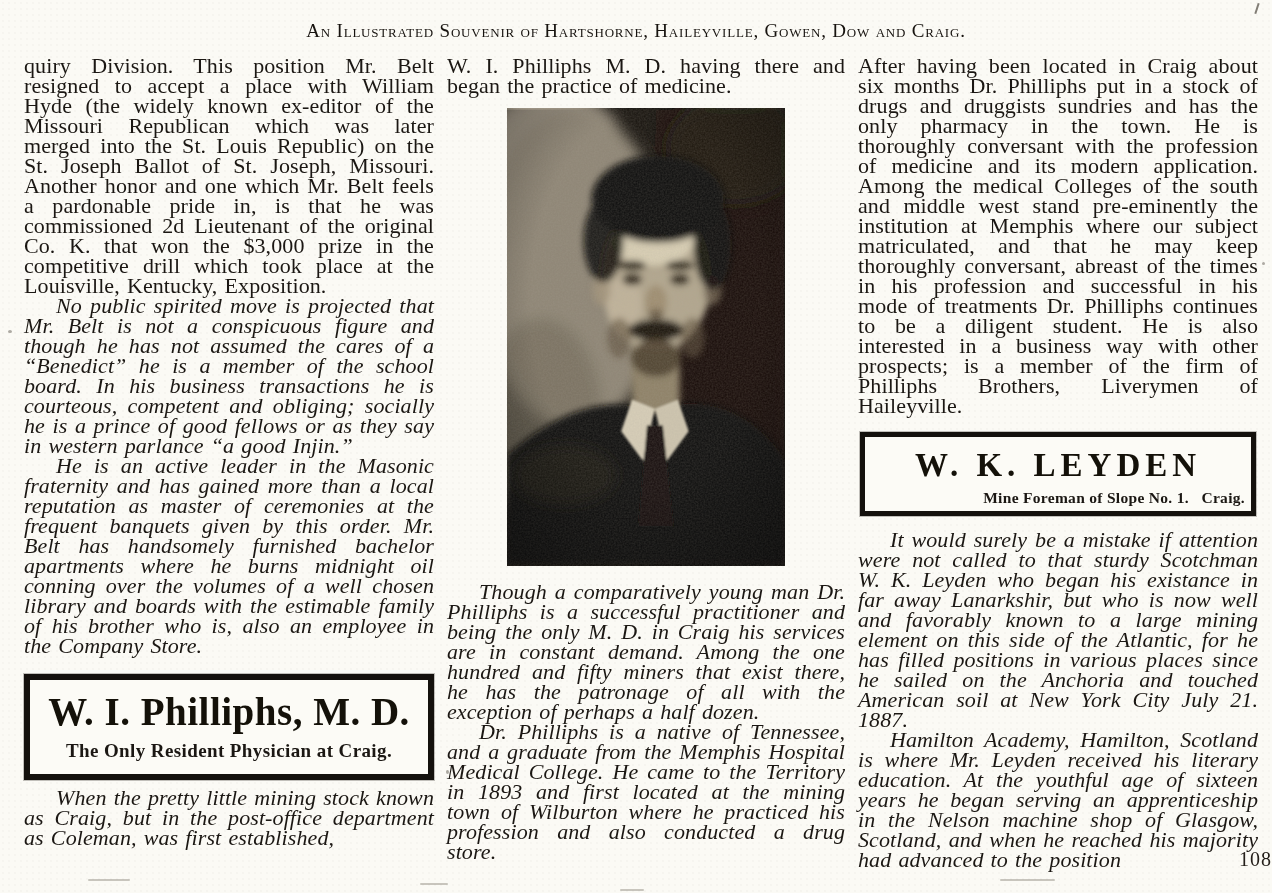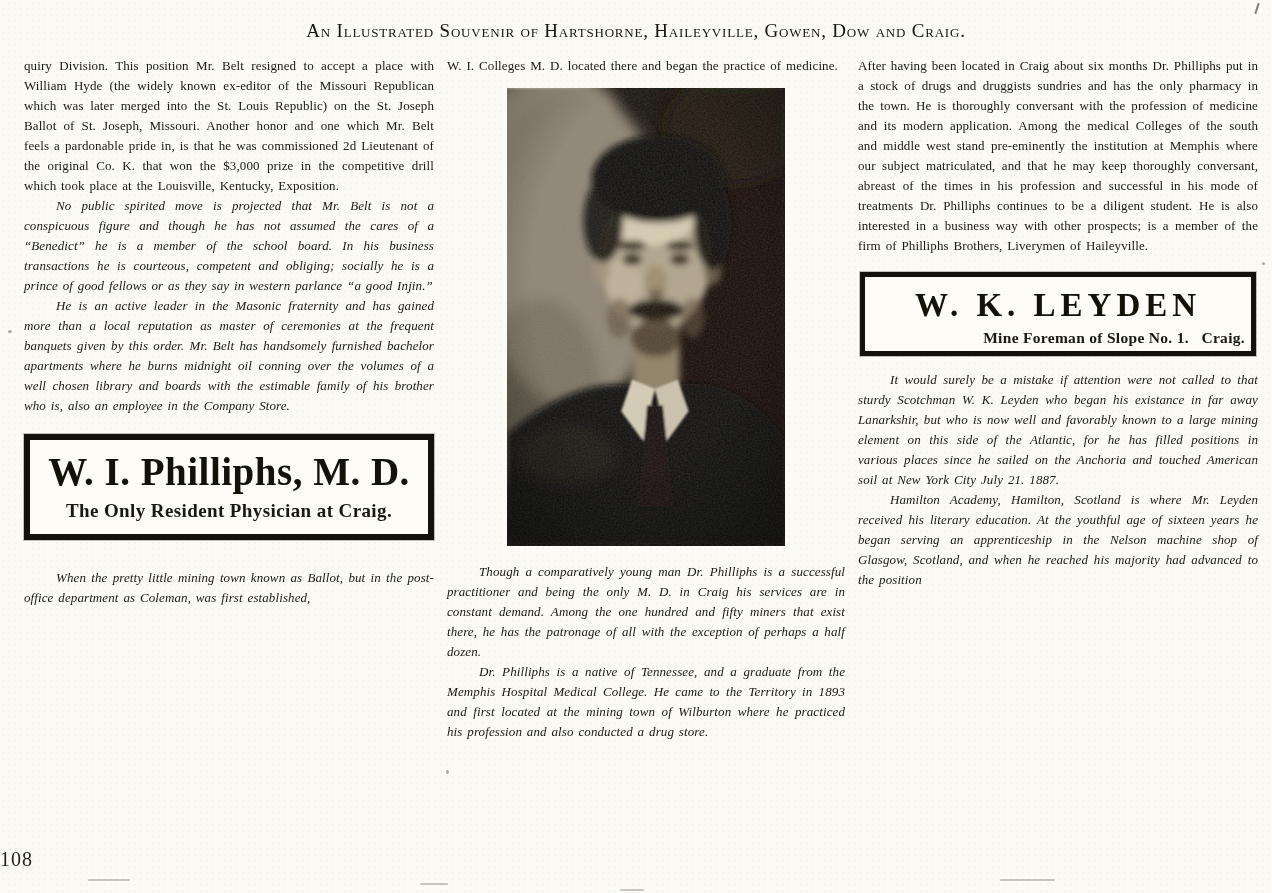--- a/index.html
+++ b/index.html
@@ -19,30 +19,30 @@
   .columns{
     position:absolute;top:56px;left:24px;width:1234px;
     display:flex;gap:13px;align-items:flex-start;
   }
   .col{flex:0 0 auto;}
   .col-left{width:410px;}
   .col-mid{width:398px;}
   .col-right{width:400px;}
   .col p{
     margin:0;text-align:justify;
-    font-size:13px;line-height:20px;
+    font-size:22px;line-height:20px;
     letter-spacing:0.1px;word-spacing:1.5px;
   }
   .indent{text-indent:32px;font-style:italic;}
   
   .rule-box{
     border:6px solid #14110d;background:#fcfbf6;
     text-align:center;box-shadow:0 0 0 1px rgba(20,17,13,.25);
   }
-  .philliphs-box{margin:18px 0 28px 0;padding:12px 6px 12px 6px;}
+  .philliphs-box{margin:18px 0 8px 0;padding:12px 6px 12px 6px;}
   .philliphs-title{
     font-size:39px;font-weight:bold;line-height:1.05;
     letter-spacing:0.5px;color:#141109;
   }
   .philliphs-sub{
     font-size:19px;font-weight:bold;margin-top:7px;letter-spacing:0.4px;
   }
   .leyden-box{margin:16px 2px 14px 2px;padding:11px 6px 4px 6px;border-width:5px;}
   .leyden-title{
     font-size:33px;font-weight:bold;line-height:1.05;
@@ -50,21 +50,21 @@
   }
   .leyden-sub{
     font-size:15.5px;font-weight:bold;margin-top:6px;
     letter-spacing:0.3px;white-space:pre-wrap;text-align:right;
   }
   
   .portrait-fig{margin:12px 0 16px 0;width:398px;display:flex;justify-content:center;}
   .portrait-frame{width:278px;height:458px;background:#15120e;}
   .page-number{
     position:absolute;bottom:22px;left:0;width:100%;
-    text-align:left;font-size:20px;letter-spacing:1px;color:#241f1a;
+    text-align:right;font-size:20px;letter-spacing:1px;color:#241f1a;
   }
   
   .speck{position:absolute;background:#6e685e;border-radius:50%;opacity:.55;}
   .dash{position:absolute;background:#8a847a;opacity:.45;border-radius:1px;}
   .slash{position:absolute;width:2px;height:11px;background:#4d473f;opacity:.7;transform:rotate(18deg);}
 </style>
 </head>
 <body>
 
 <div class="header-title">An Illustrated Souvenir of Hartshorne, Haileyville, Gowen, Dow and Craig.</div>
@@ -72,25 +72,25 @@
 <div class="columns">
 
   <div class="col col-left">
     <p>quiry Division.  This position Mr. Belt resigned to accept a place with William Hyde (the widely known ex-editor of the Missouri Republican which was later merged into the St. Louis Republic) on the St. Joseph Ballot of St. Joseph, Missouri. Another honor and one which Mr. Belt feels a pardonable pride in, is that he was commissioned 2d Lieutenant of the original Co. K. that won the $3,000 prize in the competitive drill which took place at the Louisville, Kentucky, Exposition.</p>
     <p class="indent">No public spirited move is projected that Mr. Belt is not a conspicuous figure and though he has not assumed the cares of a “Benedict” he is a member of the school board.  In his business transactions he is courteous, competent and obliging; socially he is a prince of good fellows or as they say in western parlance “a good Injin.”</p>
     <p class="indent">He is an active leader in the Masonic fraternity and has gained more than a local reputation as master of ceremonies at the frequent banquets given by this order. Mr. Belt has handsomely furnished bachelor apartments where he burns midnight oil conning over the volumes of a well chosen library and boards with the estimable family of his brother who is, also an employee in the Company Store.</p>
     <div class="rule-box philliphs-box">
       <div class="philliphs-title">W. I. Philliphs, M. D.</div>
       <div class="philliphs-sub">The Only Resident Physician at Craig.</div>
     </div>
-    <p class="indent">When the pretty little mining town known as Ballot, but in the post-office department as Coleman, was first established,</p>
+    <p class="indent">When the pretty little mining stock known as Craig, but in the post-office department as Coleman, was first established,</p>
   </div>
 
   <div class="col col-mid">
-    <p>W. I. Colleges M. D. located there and began the practice of medicine.</p>
+    <p>W. I. Philliphs M. D. having there and began the practice of medicine.</p>
 
     <figure class="portrait-fig" role="img" aria-label="halftone portrait of W. I. Philliphs, M. D.">
       <div class="portrait-frame">
         <svg width="278" height="458" viewBox="0 0 280 458" xmlns="http://www.w3.org/2000/svg">
           <defs>
             <filter id="b6" x="-30%" y="-30%" width="160%" height="160%">
                 <feGaussianBlur stdDeviation="7"></feGaussianBlur>
               </filter>
             <filter id="b3" x="-30%" y="-30%" width="160%" height="160%">
                 <feGaussianBlur stdDeviation="3"></feGaussianBlur>

